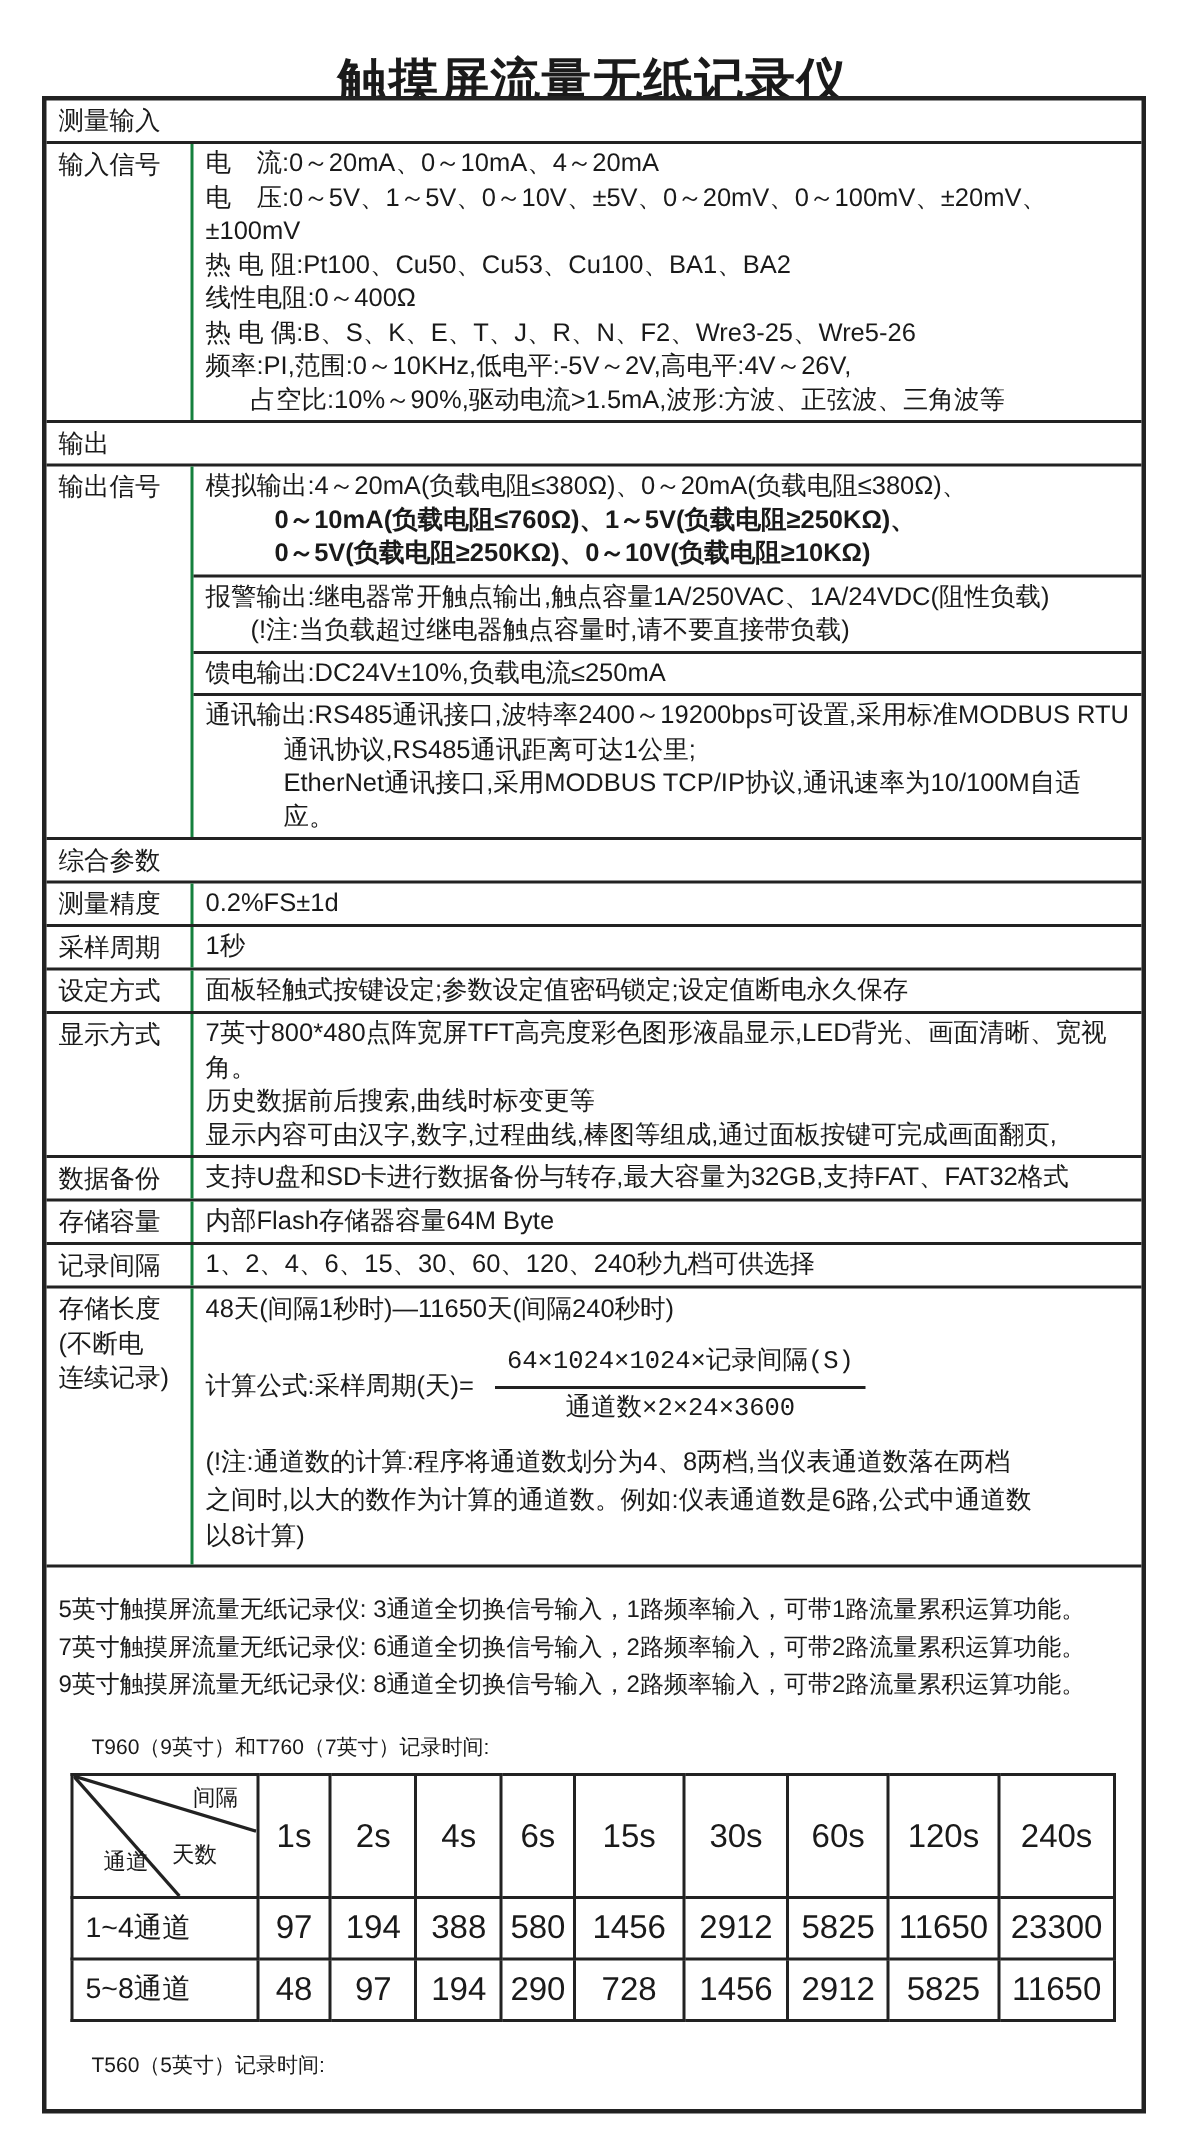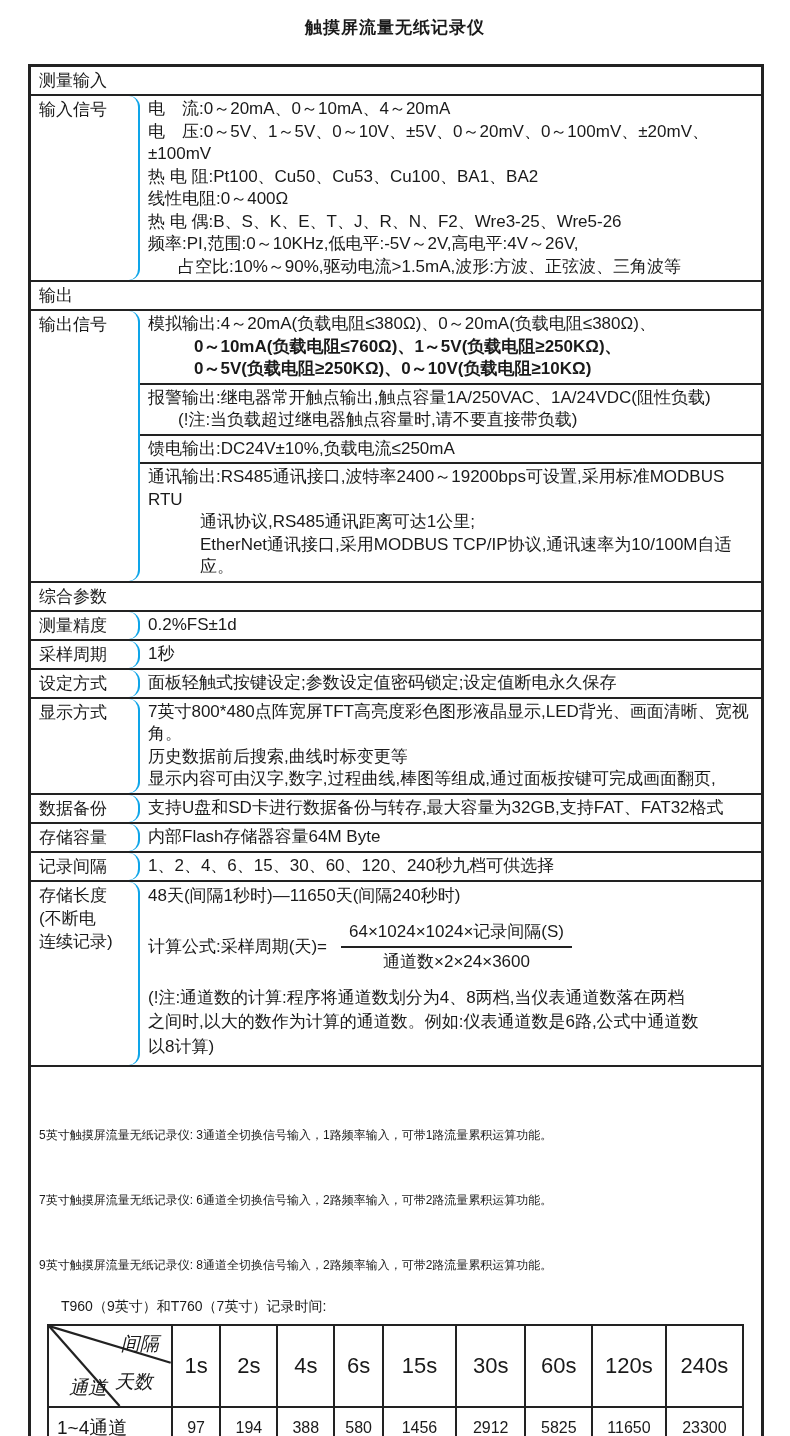--- a/index.html
+++ b/index.html
@@ -1,54 +1,54 @@
 <!DOCTYPE html>
 <html><head>
 <meta charset="utf-8">
 <style>
   * { margin:0; padding:0; box-sizing:border-box; }
   body { background:#ffffff; font-family:"Liberation Sans","DejaVu Sans",sans-serif; color:#1a1a1a; }
   .page { position:relative; width:790px; height:1436px; background:#fff; overflow:hidden; }
-  .doc-title { text-align:center; font-size:17px; font-weight:bold; padding-top:16px; letter-spacing:1px; }
+  .doc-title { text-align:center; font-size:33px; font-weight:bold; padding-top:16px; letter-spacing:1px;margin-top:16px; }
   .box { position:absolute; left:28px; top:64px; width:736px; border:3px solid #222; background:#fff; font-size:17px; font-weight:500; }
   
   .hrow { padding:2px 8px; line-height:23px; }
   .brd { border-top:2px solid #222; }
   
   .prow { display:flex; align-items:stretch; }
-  .plabel { width:109px; padding:2px 4px 2px 8px; border-right:2px solid #0ea5e9; line-height:23px; flex-shrink:0;border-radius:11px; }
+  .plabel { width:98px; padding:2px 4px 2px 8px; border-right:2px solid #15803d; line-height:23px; flex-shrink:0; }
   .pval { flex:1; padding:2px 8px; line-height:22.5px; }
   .oval { flex:1; }
   .oval .sub { padding:2px 8px; line-height:22.5px; }
   .oval .sub + .sub { border-top:2px solid #222; }
   .ind1 { padding-left:30px; }
   .ind2 { padding-left:46px;font-weight:bold; }
   .ind3 { padding-left:52px; }
   
   .storage-range { line-height:23px; }
   .formula { display:flex; align-items:center; margin:14px 0 10px 0; }
   .formula-prefix { margin-right:14px; }
-  .frac { display:inline-block; text-align:center; }
+  .frac { display:inline-block; text-align:center;font-family:Liberation Mono, monospace; }
   .frac .num { display:block; padding:0 8px 3px 8px; border-bottom:2px solid #222; }
   .frac .den { display:block; padding-top:3px; }
   .note-line { line-height:24.5px; }
   .storage-notes { margin-top:12px; margin-bottom:4px; }
   
   .lower { padding:16px 0 12px 0; }
-  .model-line { padding:0 6px 0 8px; line-height:25px; font-size:12px;margin-top:40px; }
+  .model-line { padding:0 6px 0 8px; line-height:25px; font-size:16px; }
   .table-title { margin:20px 0 8px 30px; font-size:14px; }
   
   table.rec { border-collapse:collapse; table-layout:fixed; width:697px; margin-left:16px; }
   table.rec td { border:2px solid #222; text-align:center; vertical-align:middle; }
   table.rec tr.hdr td { height:82px; font-size:22px; }
-  table.rec tr.datarow td { height:41px; font-size:16px; }
+  table.rec tr.datarow td { height:41px; font-size:22px; }
   td.rowlbl { text-align:left !important; padding-left:8px; font-size:19px !important; }
   td.corner { position:relative; padding:0; }
   td.corner svg { position:absolute; left:0; top:0; width:100%; height:100%; }
-  .cn { position:absolute; font-size:19px;font-style:italic; }
+  .cn { position:absolute; font-size:15px; }
   .cn-interval { right:12px; top:5px; }
   .cn-days { left:54%; top:54%;text-align:right; }
   .cn-channel { left:20px; top:61%; }
 </style>
 </head>
 <body>
 
 <div class="page">
 
   <div class="doc-title">触摸屏流量无纸记录仪</div>

